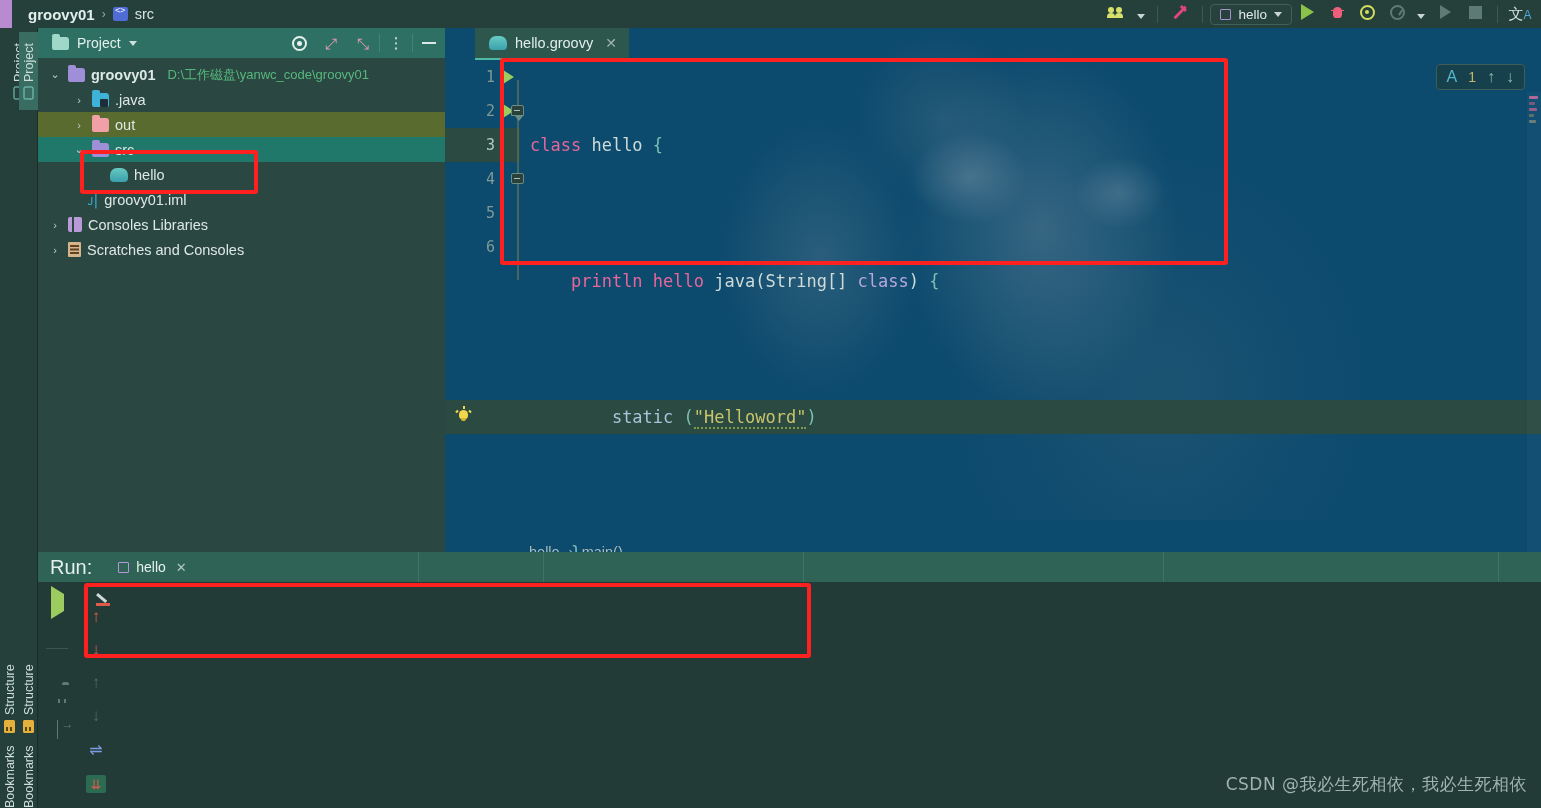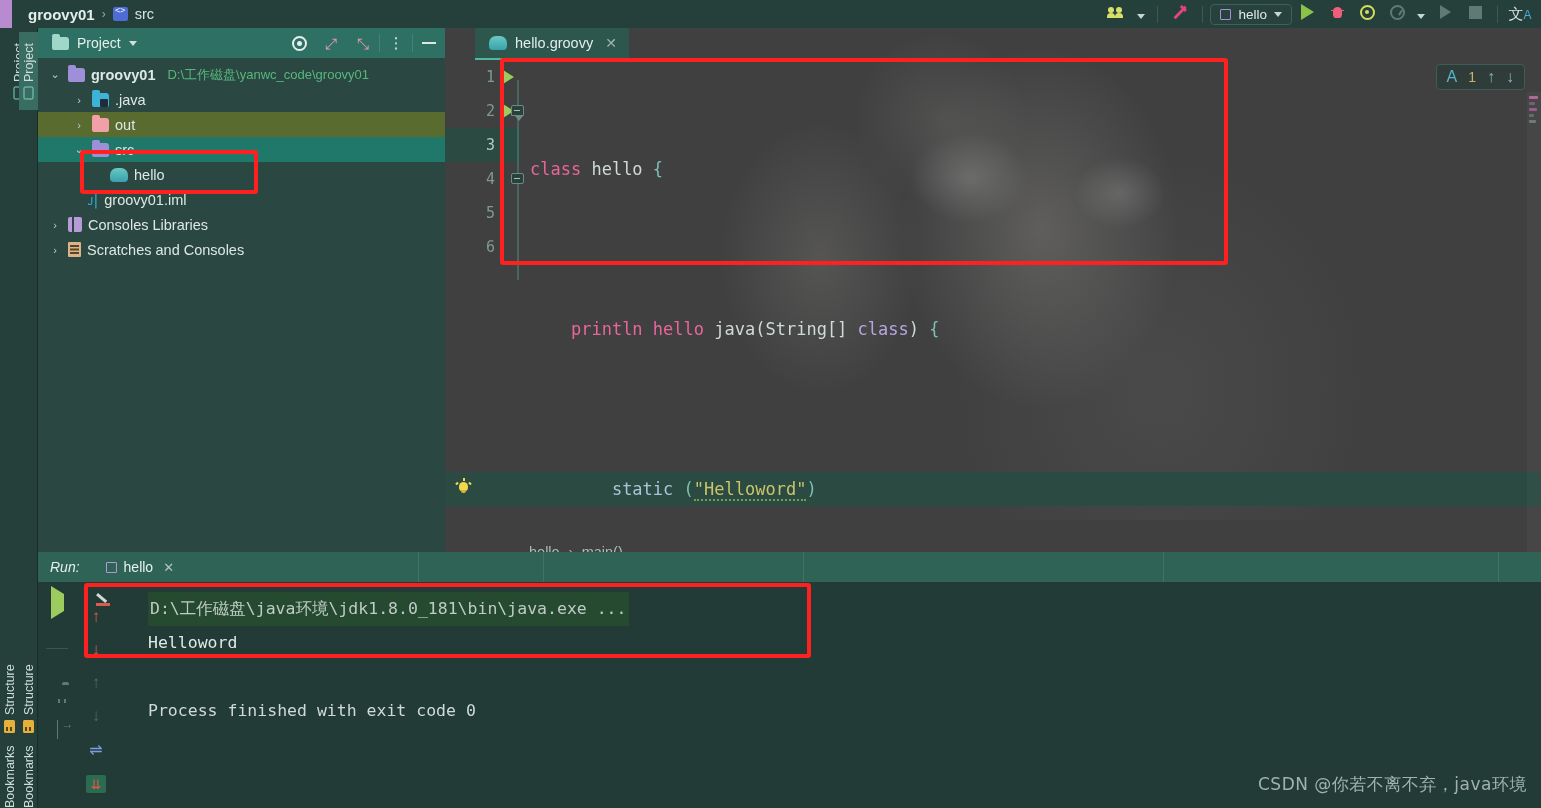--- a/index.html
+++ b/index.html
@@ -5,21 +5,21 @@
   * { box-sizing: border-box; margin: 0; padding: 0; }
   html, body {
     width: 1541px; height: 808px;
     background: #1f3230;
     font-family: "Liberation Sans", sans-serif;
     overflow: hidden;
   }
   #app {
     position: relative;
     width: 1541px; height: 808px;
-    background: #404040;
+    background: #0c4a6e;
     overflow: hidden;
   }
 
   
   .bg-photo {
     position: absolute;
     left: 520px; top: 28px;
     width: 1020px; height: 492px;
     background:
       radial-gradient(ellipse 140px 190px at 300px 230px, rgba(200,195,190,.16), transparent 72%),
@@ -292,21 +292,21 @@
     border-left:4px solid transparent; border-right:4px solid transparent;
     border-top:5px solid #6c8d86;
   }
   .foldmark.m4 { top: 113px; border-radius: 2px; }
 
   .code {
     position: absolute; left: 85px; top: 0; right: 0; height: 478px;
     font-family: "DejaVu Sans Mono", monospace; font-size: 17px;
     line-height: 34px; white-space: pre;
   }
-  .cline { height: 34px; position: relative; margin-top: 24px; }
+  .cline { height: 34px; position: relative; }
   .cline.hl {
     background: #2a4a42; margin-left: -85px; padding-left: 85px;
     width: 1096px;
   }
   .kw { color: #e8669b; }
   .plain { color: #cfdbd8; }
   .ident { color: #cfdbd8; }
   .param { color: #b9a6e0; }
   .strlit { color: #c9c46c; }
   .meth { color: #a9c4d8; }
@@ -357,21 +357,21 @@
 
   
   .runpanel {
     position: absolute; left: 38px; top: 552px; width: 1503px; height: 256px;
     background: #223b36;
   }
   .run-tabbar {
     height: 30px; background: #2e6355; display: flex; align-items: center;
     position: relative;
   }
-  .run-label { margin-left: 12px; color: #e3efec; font-size: 14px; font-style: italic; }
+  .run-label { margin-left: 12px; color: #e3efec; font-size: 20px; }
   .run-tab {
     display: flex; align-items: center; gap: 7px; margin-left: 26px;
     color: #e6f1ee; font-size: 14px;
   }
   .run-tab-box { width: 11px; height: 11px; border: 1.6px solid #b496da; border-radius: 1px; }
   .run-tab-x { color: #b4c6c2; font-size: 13px; margin-left: 3px; }
   .rt-div {
     position: absolute; top: 0; width: 1px; height: 30px; background: #3d7466;
   }
 
@@ -743,26 +743,20 @@
     <div class="console-side">
       <div><span class="cs-pen"></span></div>
       <div class="cs-ic cs-up-red">↑</div>
       <div class="cs-ic cs-dn-red">↓</div>
       <div class="cs-ic cs-up-grey">↑</div>
       <div class="cs-ic cs-dn-grey">↓</div>
       <div class="cs-wrap">⇌</div>
       <div class="cs-scroll">⇊</div>
     </div>
 
-    <div class="console">
-      <div><span class="c-cmd">D:\工作磁盘\java环境\jdk1.8.0_181\bin\java.exe ...</span></div>
-      <div class="c-out">Helloword</div>
-      <div style="height:34px"></div>
-      <div class="c-fin">Process finished with exit code 0</div>
-    </div>
   </div>
 
   <div class="redbox" style="left:80px; top:150px; width:178px; height:44px;"></div>
   <div class="redbox" style="left:500px; top:58px; width:728px; height:207px;"></div>
   <div class="redbox" style="left:84px; top:583px; width:727px; height:75px;"></div>
 
-  <div class="watermark">CSDN @你若不离不弃，java环境</div>
+  <div class="watermark">CSDN @我必生死相依，我必生死相依</div>
 </div>
 
 </body></html>

